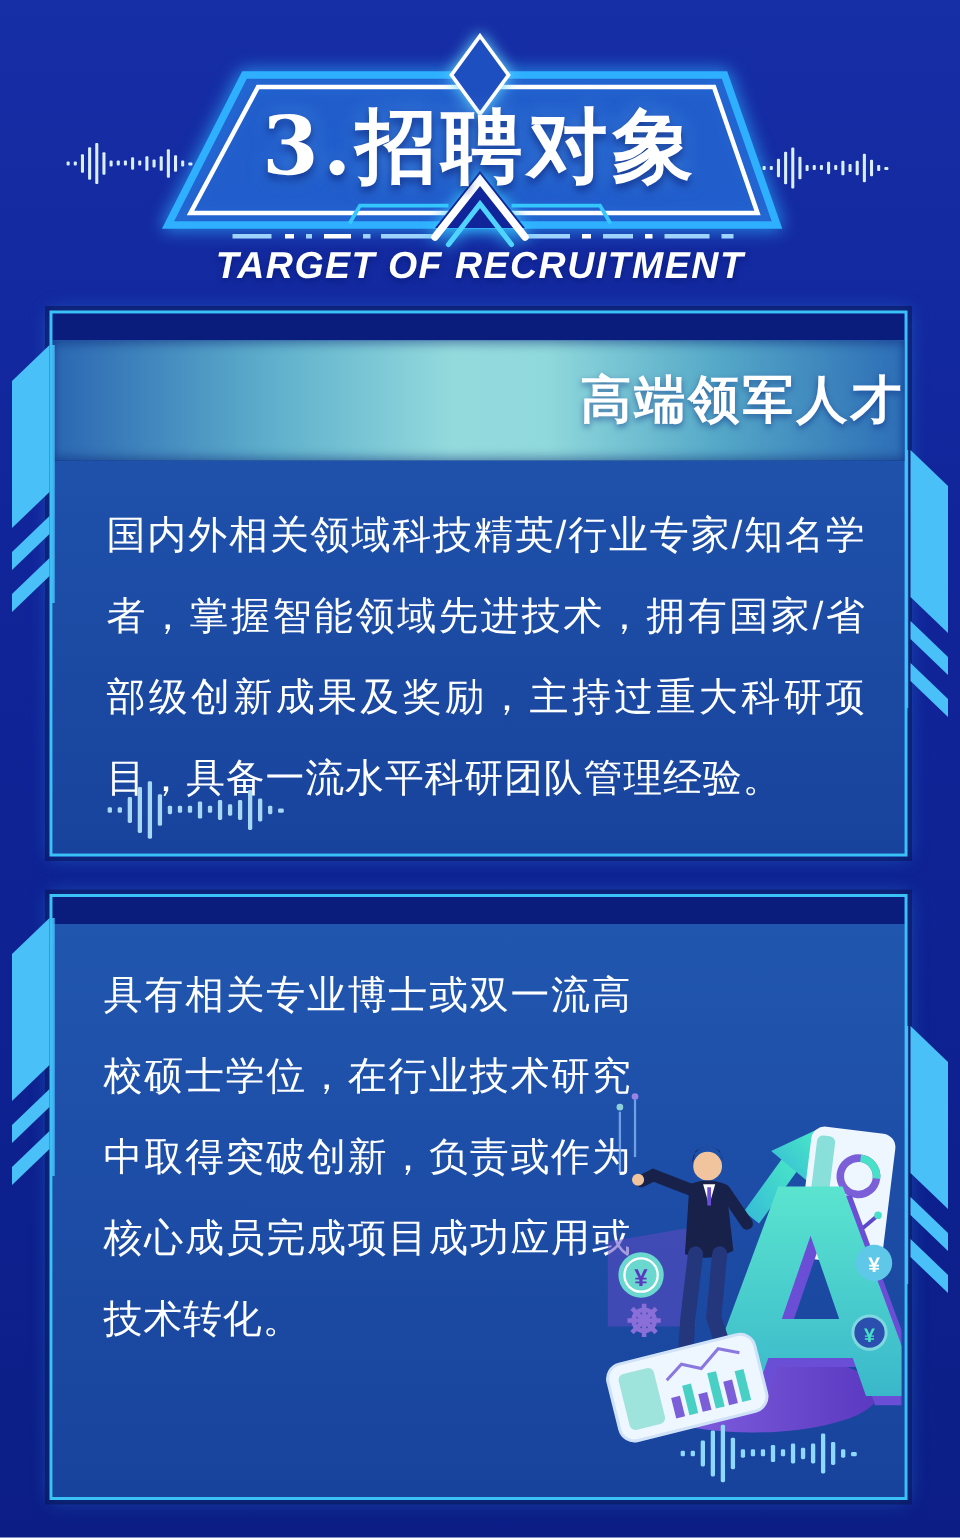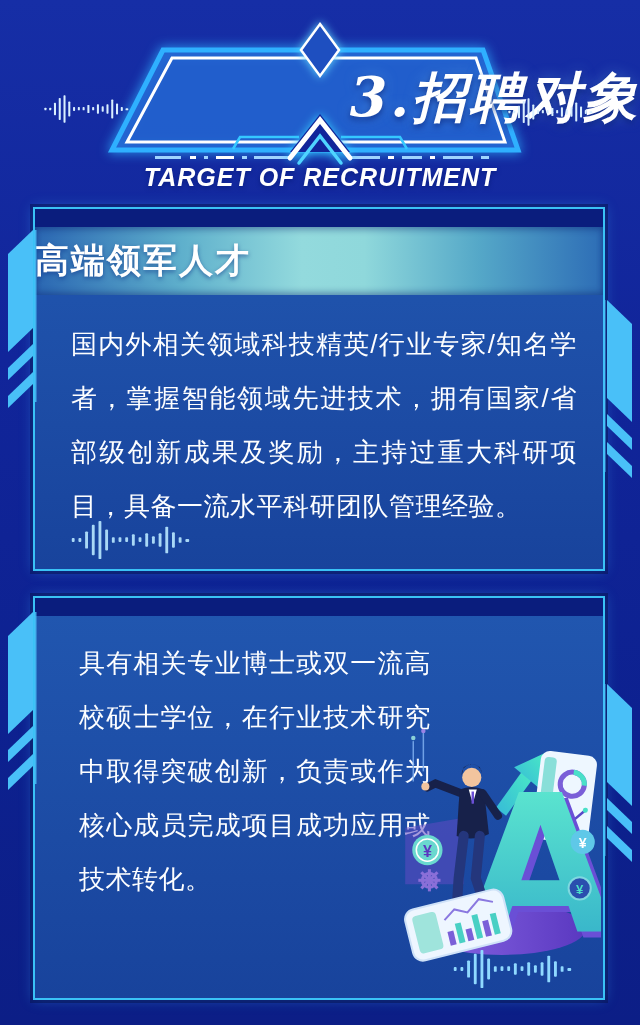--- a/index.html
+++ b/index.html
@@ -5,22 +5,22 @@
   html,body{margin:0;padding:0;}
   body{
     width:640px;height:1025px;position:relative;overflow:hidden;
     background:linear-gradient(180deg,#162ea6 0%,#11259a 35%,#0d2190 70%,#0c1e86 100%);
     font-family:"Liberation Sans",sans-serif;
   }
   .abs{position:absolute;}
   
   .banner-svg{left:0;top:0;width:640px;height:205px;}
   .banner-title{
-    left:0;top:66px;width:640px;text-align:right;
-    font-family:"DejaVu Serif",serif;font-weight:bold;font-style:italic;
+    left:0;top:66px;width:640px;text-align:center;
+    font-family:"DejaVu Serif",serif;font-weight:bold;
     font-size:54px;line-height:62px;color:#ffffff;letter-spacing:3px;
     text-shadow:0 3px 6px rgba(4,24,110,.65),0 0 14px rgba(130,210,255,.35);
   }
   .banner-subtitle{
     left:0;top:163px;width:640px;text-align:center;
     font-weight:bold;font-style:italic;font-size:25px;color:#ffffff;letter-spacing:1px;
     text-shadow:0 2px 4px rgba(4,24,110,.6);
   }
   .wf{color:#d9efff;}
   .wf-hl{left:42px;top:94px;width:88px;height:30px;}
@@ -30,34 +30,34 @@
     left:33px;width:572px;
     background:linear-gradient(180deg,#2157b0 0%,#1c4ba4 60%,#18439c 100%);
     border:2px solid #3ac2f6;
     box-shadow:0 0 0 3px rgba(7,18,84,.55),0 0 12px rgba(60,190,255,.35);
     box-sizing:border-box;overflow:hidden;
   }
   .card1{top:207px;height:364px;}
   .card2{top:596px;height:404px;}
   .card-topstrip{height:18px;background:#0a1d7d;}
   .card-titleband{
-    height:68px;display:flex;align-items:center;justify-content:flex-start;
+    height:80px;display:flex;align-items:center;justify-content:flex-end;
     background:linear-gradient(90deg,#2a66b2 0%,#5fb0cc 26%,#93dadd 47%,#8fd8db 58%,#55a8c8 78%,#2d6db6 100%);
     box-shadow:inset 0 3px 6px rgba(10,30,110,.35),inset 0 -3px 6px rgba(10,30,110,.35);
   }
   .card-title{
     margin:0;font-size:34px;font-weight:bold;color:#ffffff;letter-spacing:2px;
     text-shadow:0 2px 4px rgba(10,40,130,.55);
   }
   .card-body{
     margin:0;padding:22px 26px 0 36px;
     font-size:26px;line-height:54px;letter-spacing:.5px;color:#fdfeff;
     text-align:justify;
   }
-  .card2 .card-body{width:352px;padding:20px 0 0 24px;box-sizing:content-box;margin-left:20px;}
+  .card2 .card-body{width:352px;padding:20px 0 0 34px;box-sizing:content-box;}
   .wf-c1{left:20px;bottom:8px;width:150px;height:42px;color:#a9d8f6;}
   .wf-c2{right:16px;bottom:8px;width:150px;height:42px;color:#8fd9ff;}
   .illus{right:2px;bottom:34px;width:202px;height:237px;}
   
   .deco{width:34px;height:200px;}
   .deco svg{display:block;width:100%;height:100%;}
   .flip{transform:scaleX(-1);}
   .deco-l1{left:5px;top:216px;}
   .deco-r1{left:601px;top:286px;}
   .deco-l2{left:5px;top:598px;}

